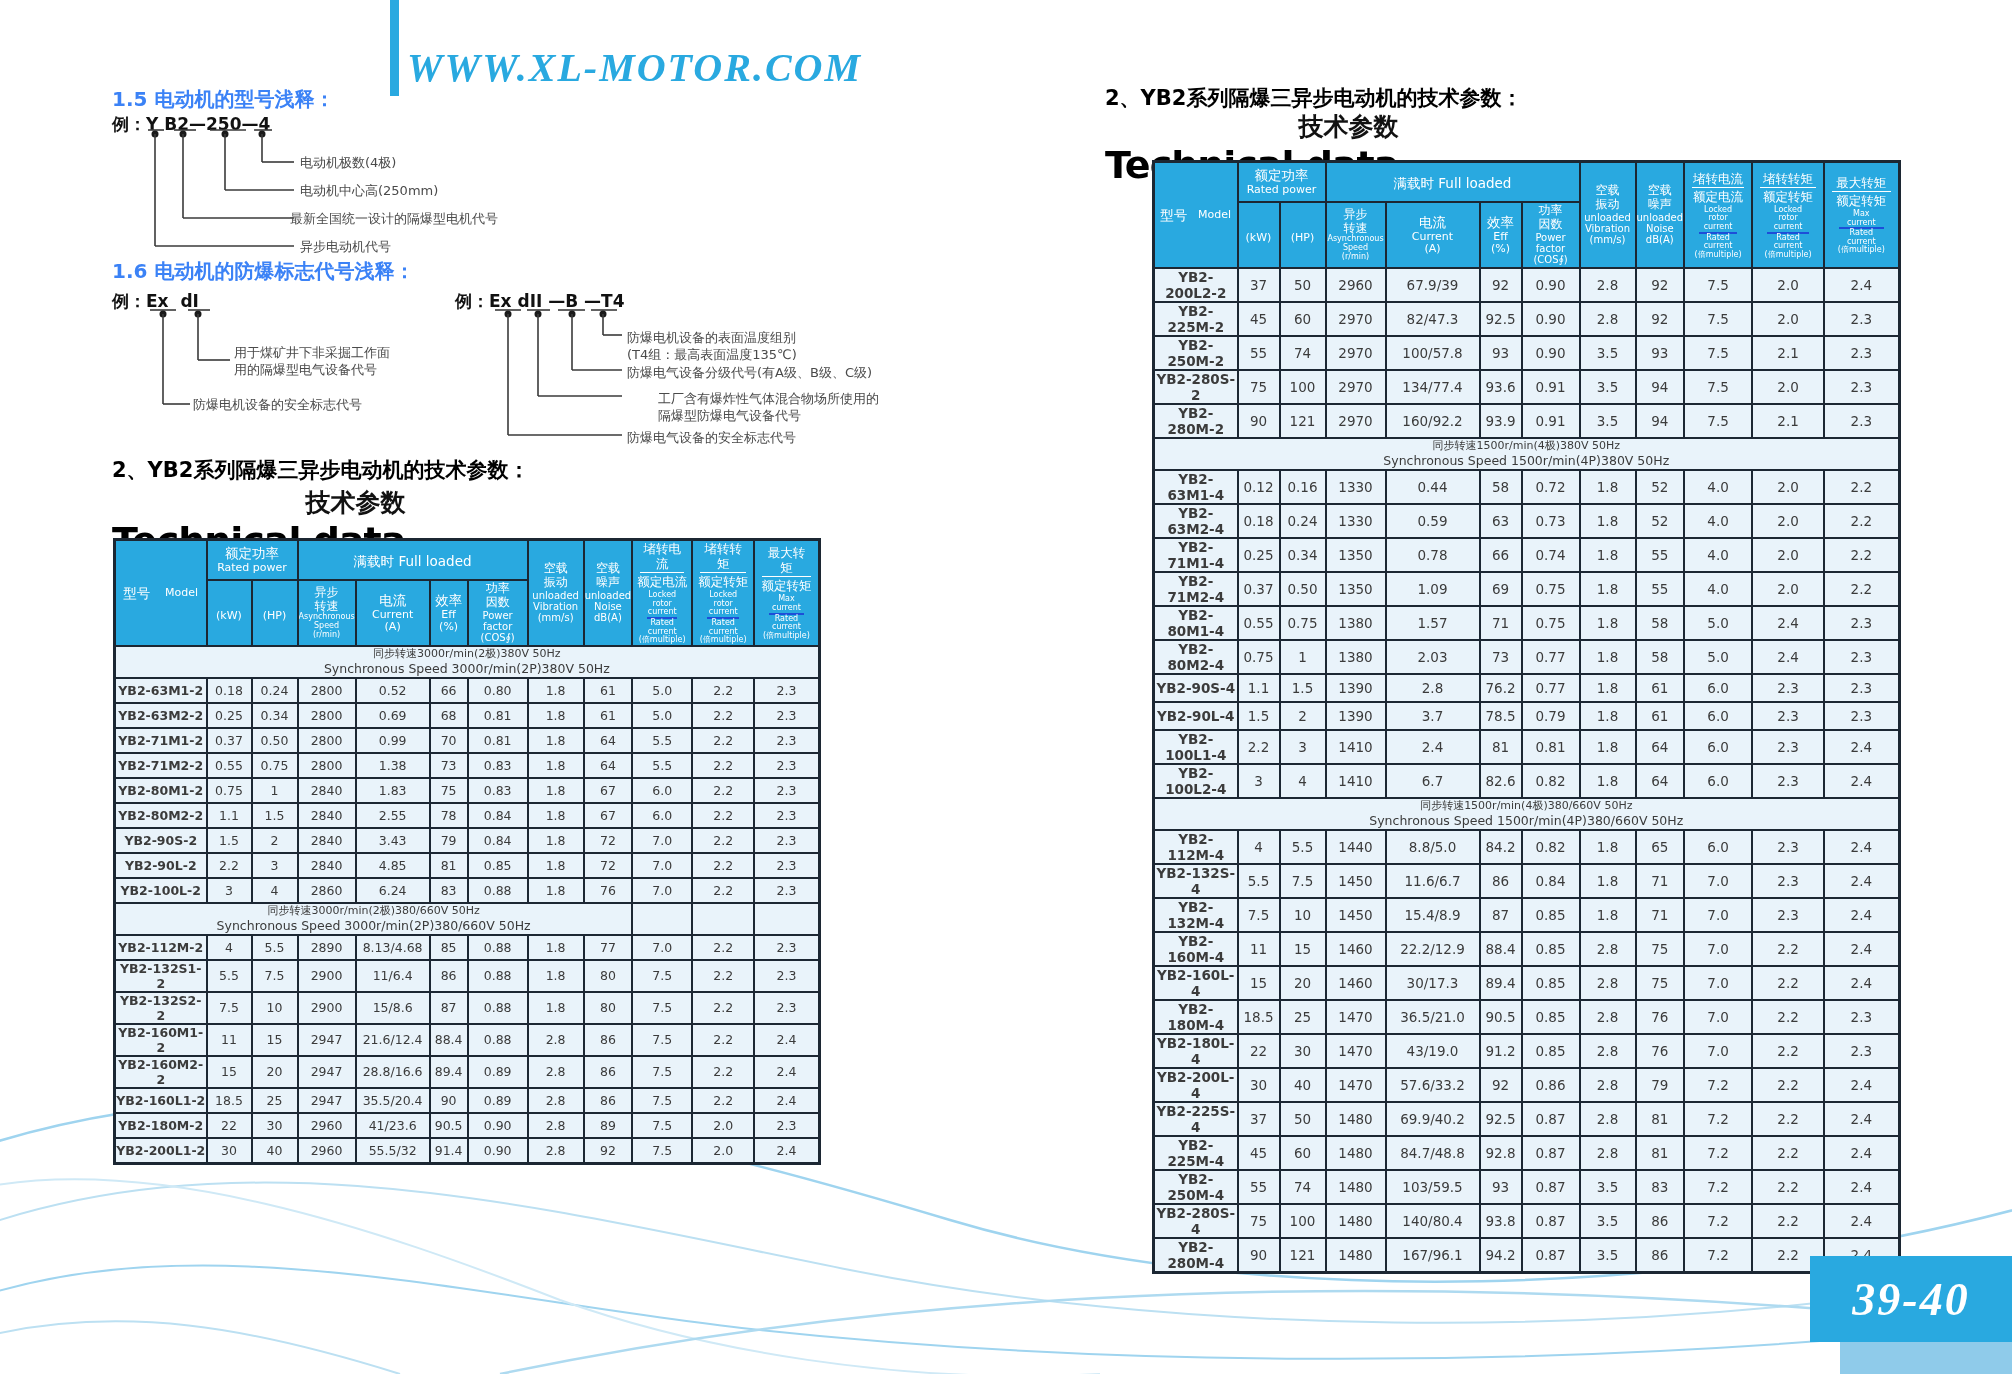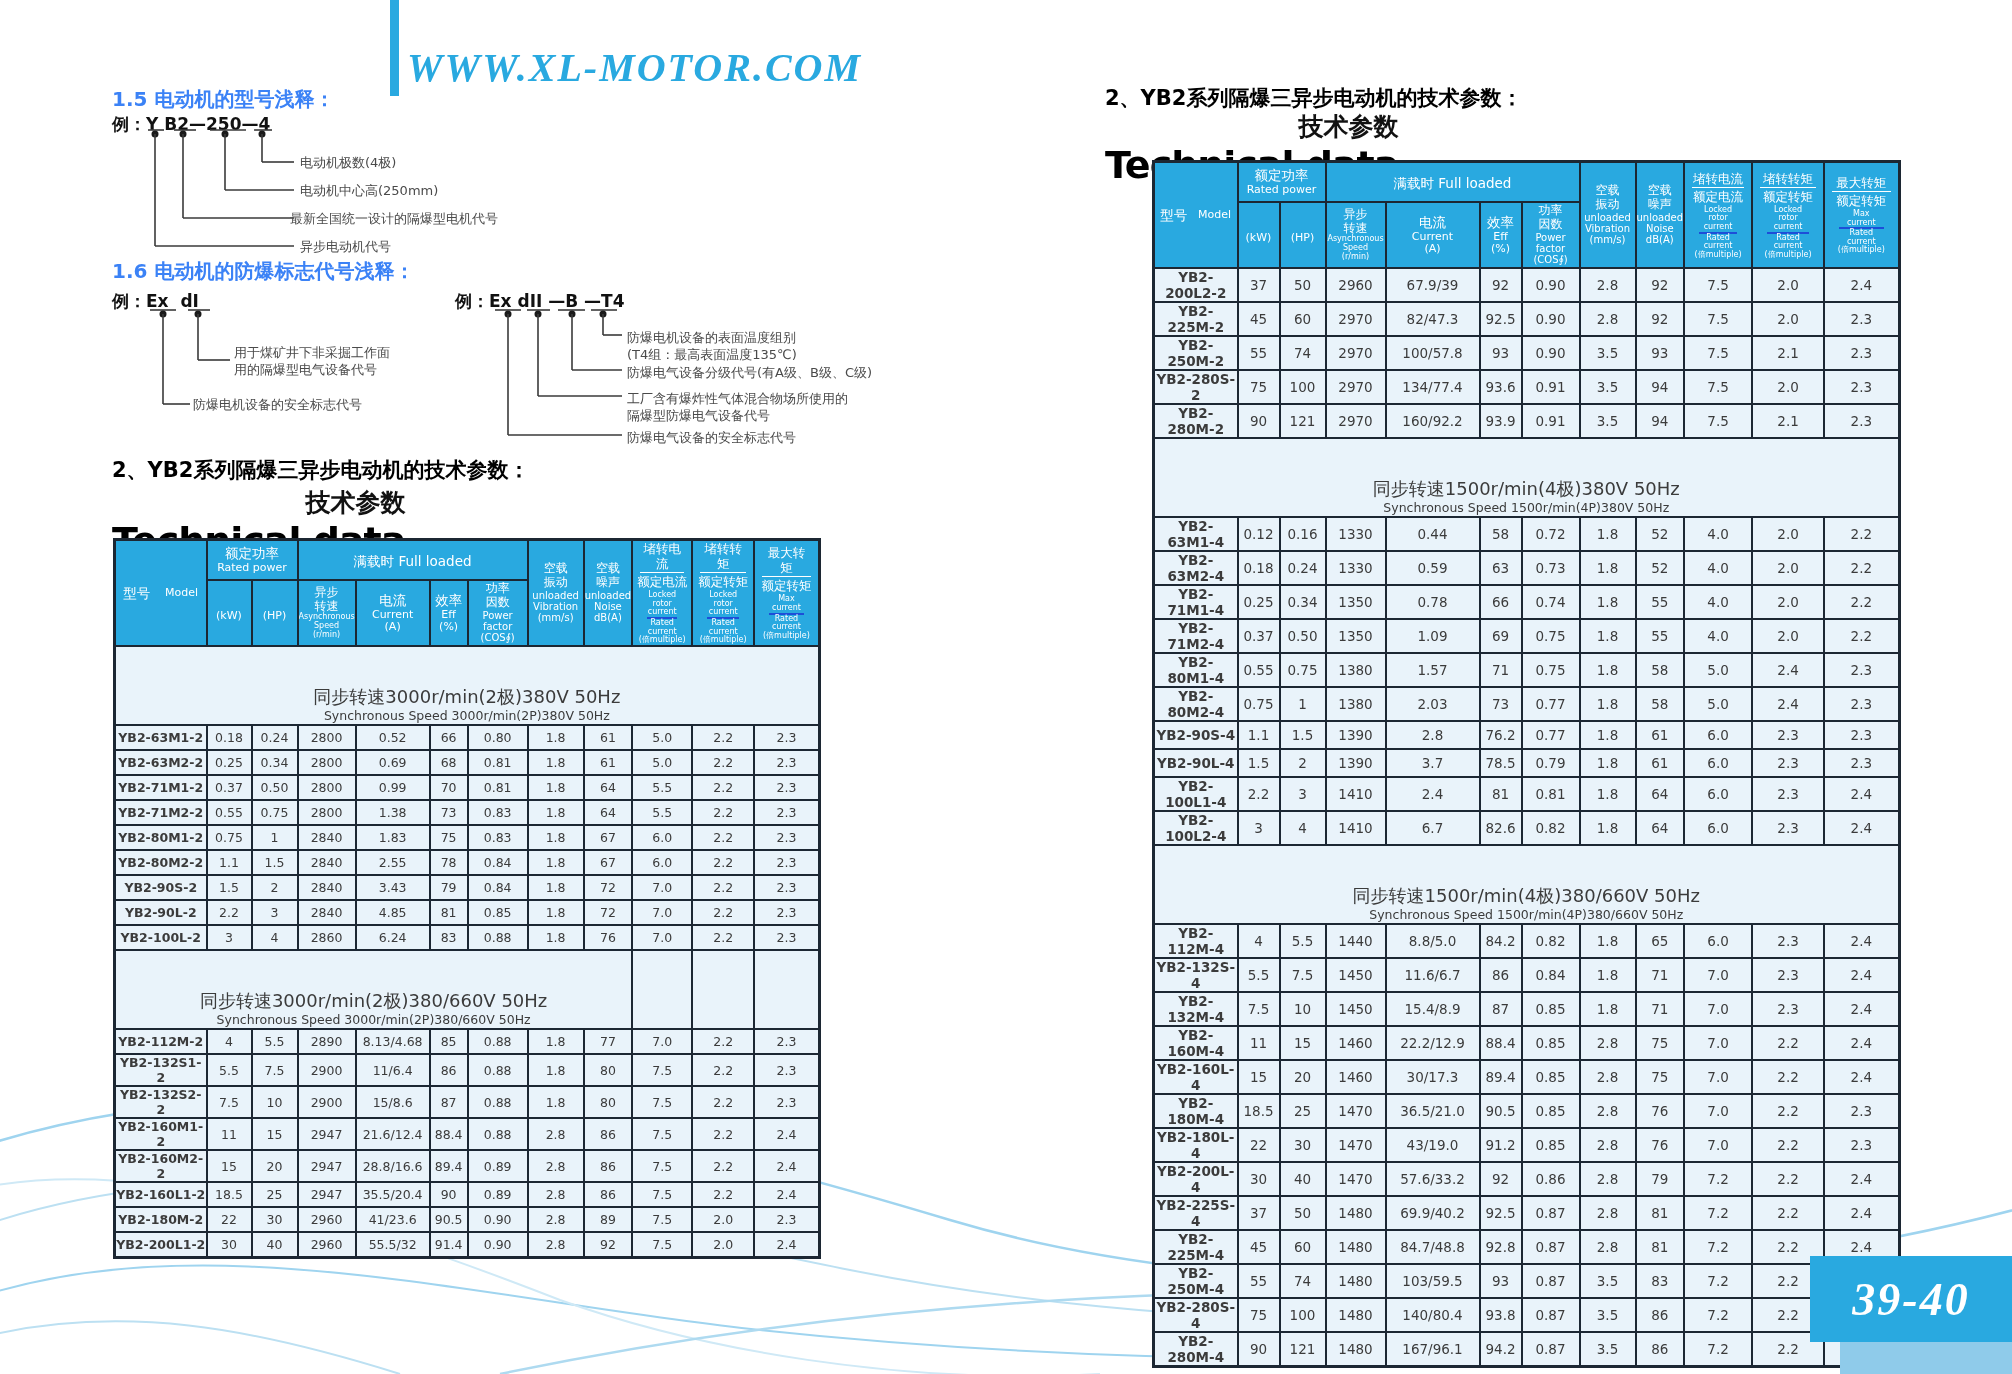--- a/index.html
+++ b/index.html
@@ -34,21 +34,21 @@
   .en10{font-size:10px;line-height:1.12;}
   .en8{font-size:8px;line-height:1.12;}
   .pre{white-space:pre-line;}
   .mh{display:flex;justify-content:space-around;height:96px;align-items:center;}
   .frac-cn{font-size:12.5px;line-height:1.2;border-bottom:1.5px solid #fff;margin:0 7px;padding-bottom:1px;}
   .frac-cn2{font-size:12.5px;line-height:1.2;padding-top:1px;}
   .frac-en{font-size:8px;line-height:1.08;border-bottom:2px solid #1d4ed8;margin:2px 14px 0 14px;white-space:pre-line;}
   .frac-en2{font-size:8px;line-height:1.08;white-space:pre-line;}
   td.band-cell{background:#29A9E0;color:#fff;}
   td.band-empty{background:#fff;}
-  .band-cn{font-size:18px;line-height:1.3;margin-top:38px;}
+  .band-cn{font-size:11px;line-height:1.3;}
   .band-en{font-size:12.5px;line-height:1.25;}
   
   #pn-box{left:1810px;top:1256px;width:202px;height:86px;background:#29A9E0;
           display:flex;align-items:center;justify-content:center;}
   #pn-text{font-family:"Liberation Serif","DejaVu Serif",serif;font-style:italic;font-weight:700;
            font-size:46px;color:#fff;letter-spacing:2px;}
   #pn-sub{left:1840px;top:1342px;width:172px;height:32px;background:#8FCBEA;}
   .diag-svg line, .diag-svg path{stroke:#3a3a3a;stroke-width:1.6;fill:none;}
   .diag-svg circle{fill:#1a1a1a;stroke:none;}
 </style>
@@ -129,21 +129,21 @@
     <line x1="117" y1="6" x2="117" y2="62"></line>
       <line x1="117" y1="62" x2="167" y2="62"></line>
     <line x1="83" y1="6" x2="83" y2="88"></line>
       <line x1="83" y1="88" x2="167" y2="88"></line>
     <line x1="53" y1="6" x2="53" y2="127"></line>
       <line x1="53" y1="127" x2="167" y2="127"></line>
   </svg>
   <div class="abs dlabel" style="left:627px;top:329px;">防爆电机设备的表面温度组别
 (T4组：最高表面温度135℃)</div>
   <div class="abs dlabel" style="left:627px;top:364px;">防爆电气设备分级代号(有A级、B级、C级)</div>
-  <div class="abs dlabel" style="left:627px;top:390px;">工厂含有爆炸性气体混合物场所使用的
+  <div class="abs dlabel" style="left:658px;top:390px;">工厂含有爆炸性气体混合物场所使用的
 隔爆型防爆电气设备代号</div>
   <div class="abs dlabel" style="left:627px;top:429px;">防爆电气设备的安全标志代号</div>
 
   <div class="abs sec2-title" style="left:112px;top:456px;">2、YB2系列隔爆三异步电动机的技术参数：</div>
   <div class="abs tech" style="left:112px;top:490px;">
     <span class="tech-cn">技术参数</span>
     <span class="tech-en">Technical data</span>
   </div>
 
   <div class="abs" style="left:113px;top:538px;">

